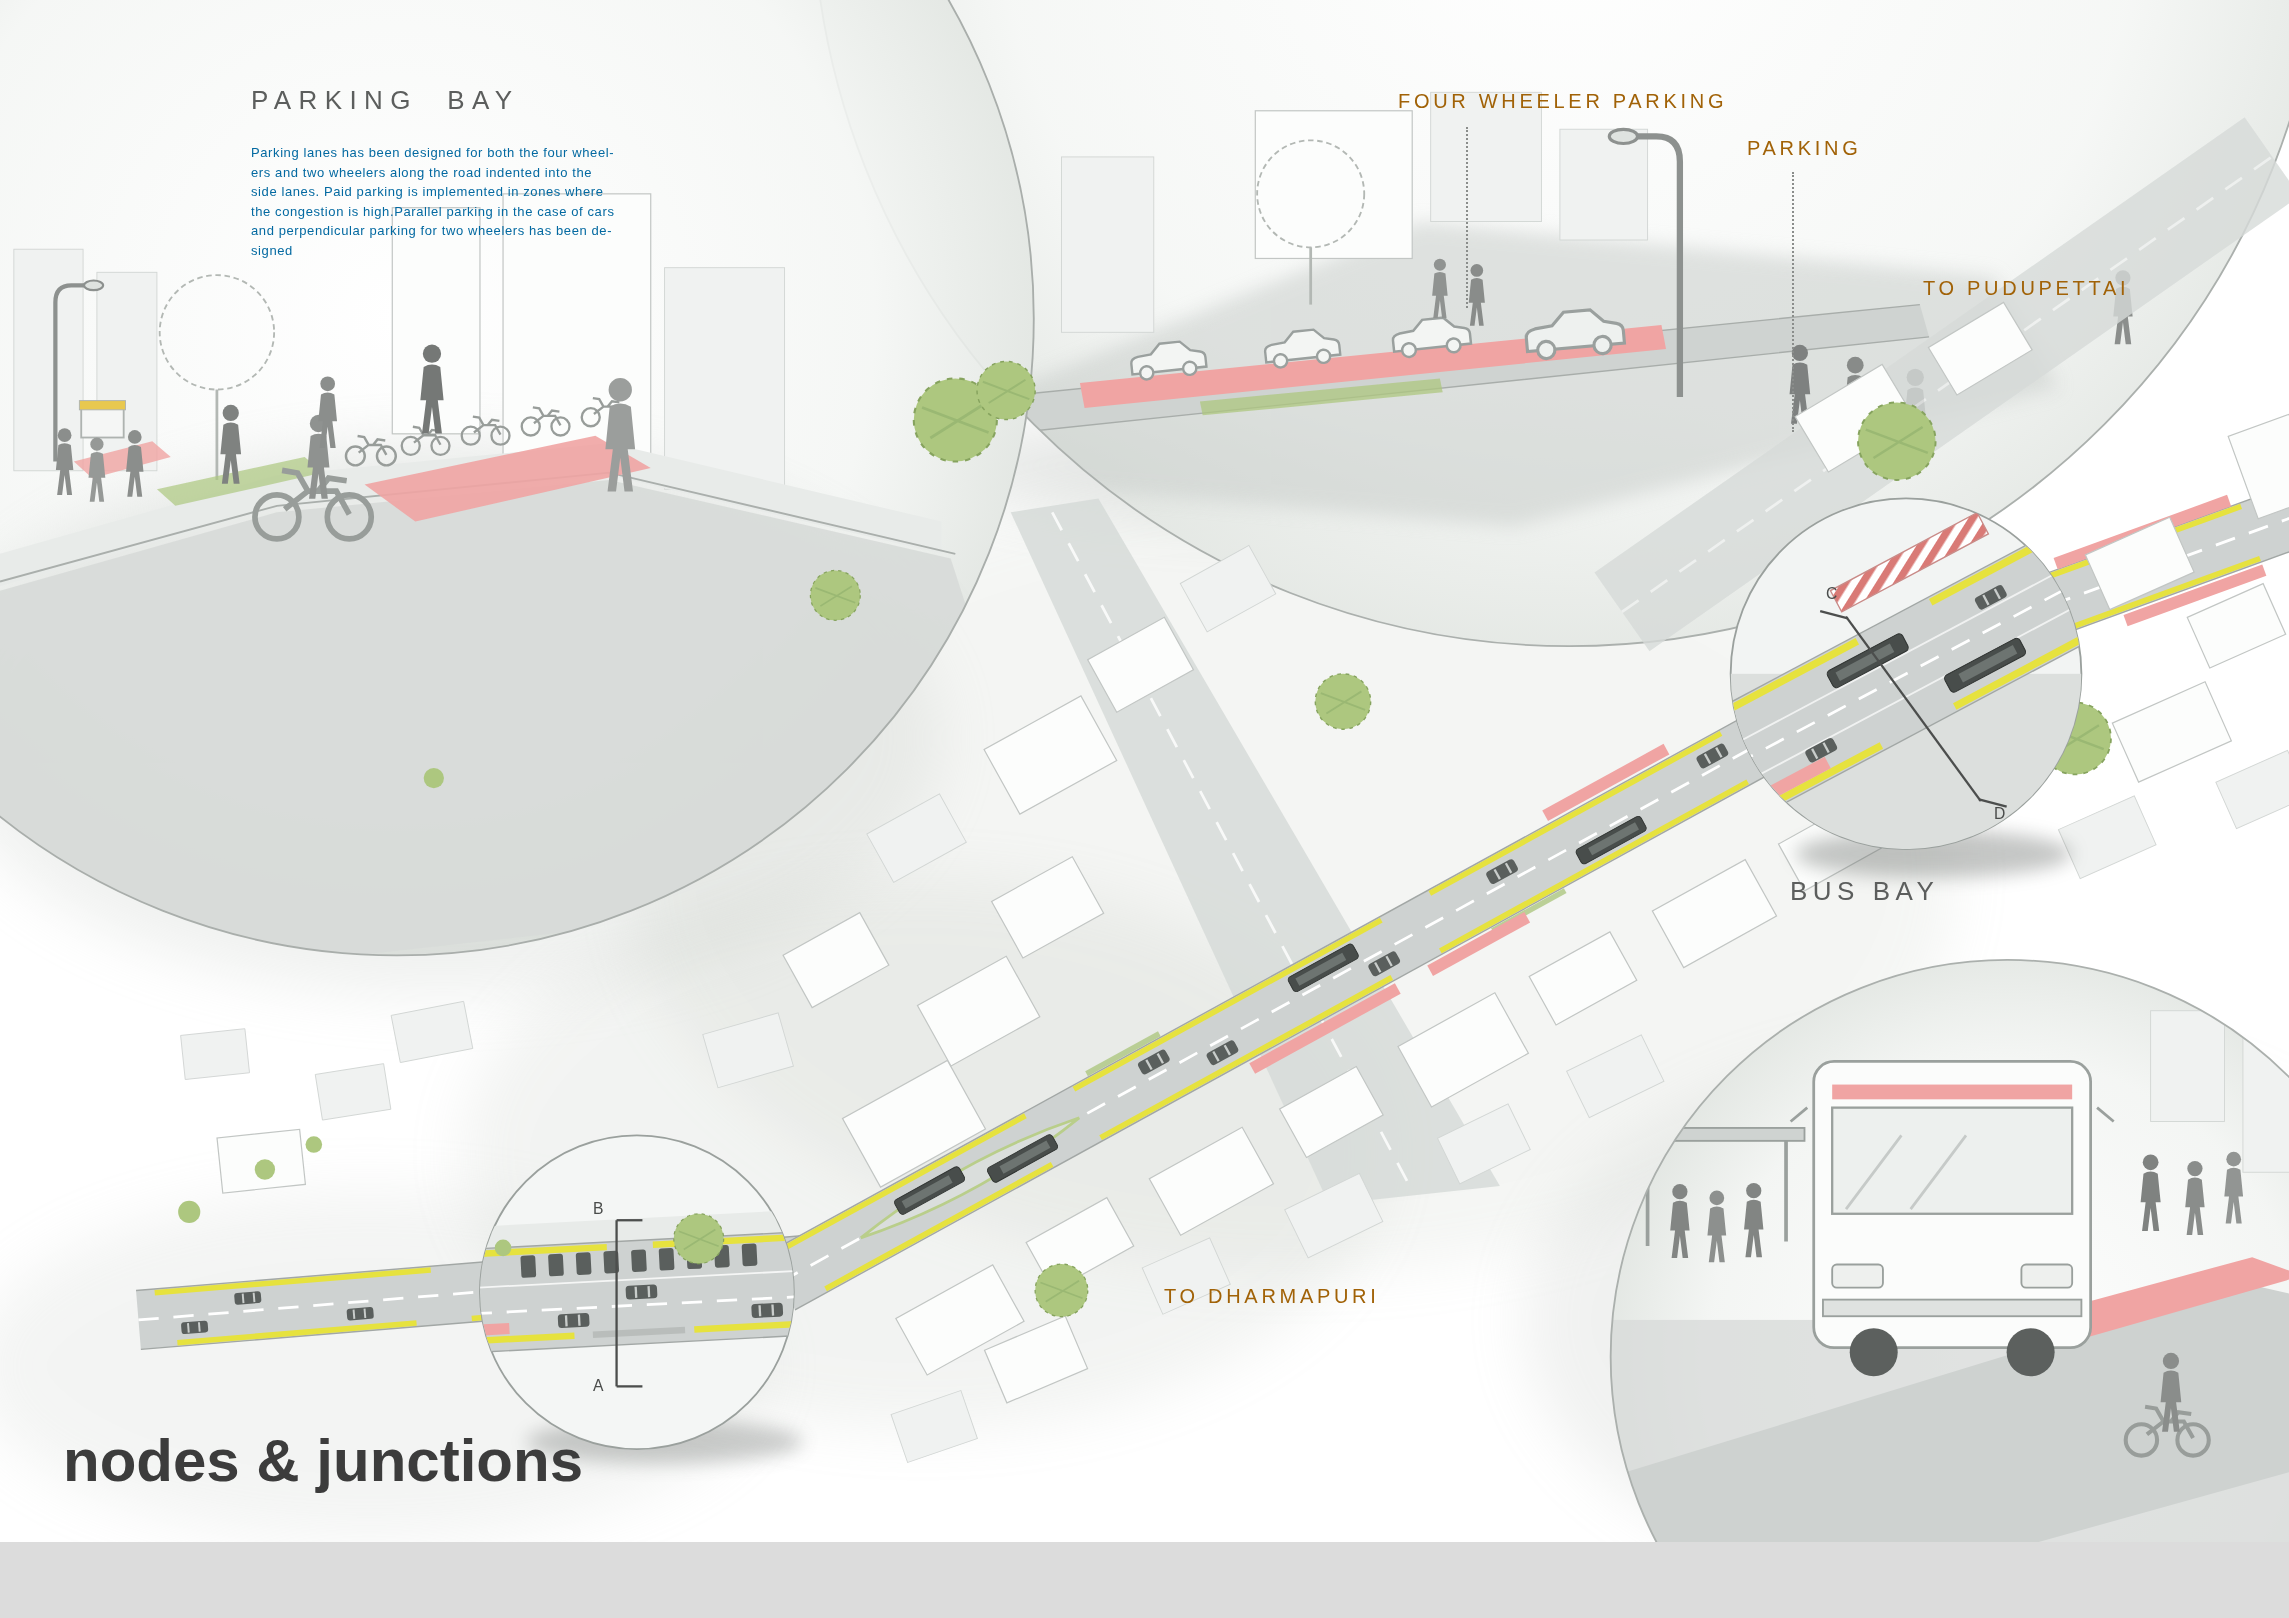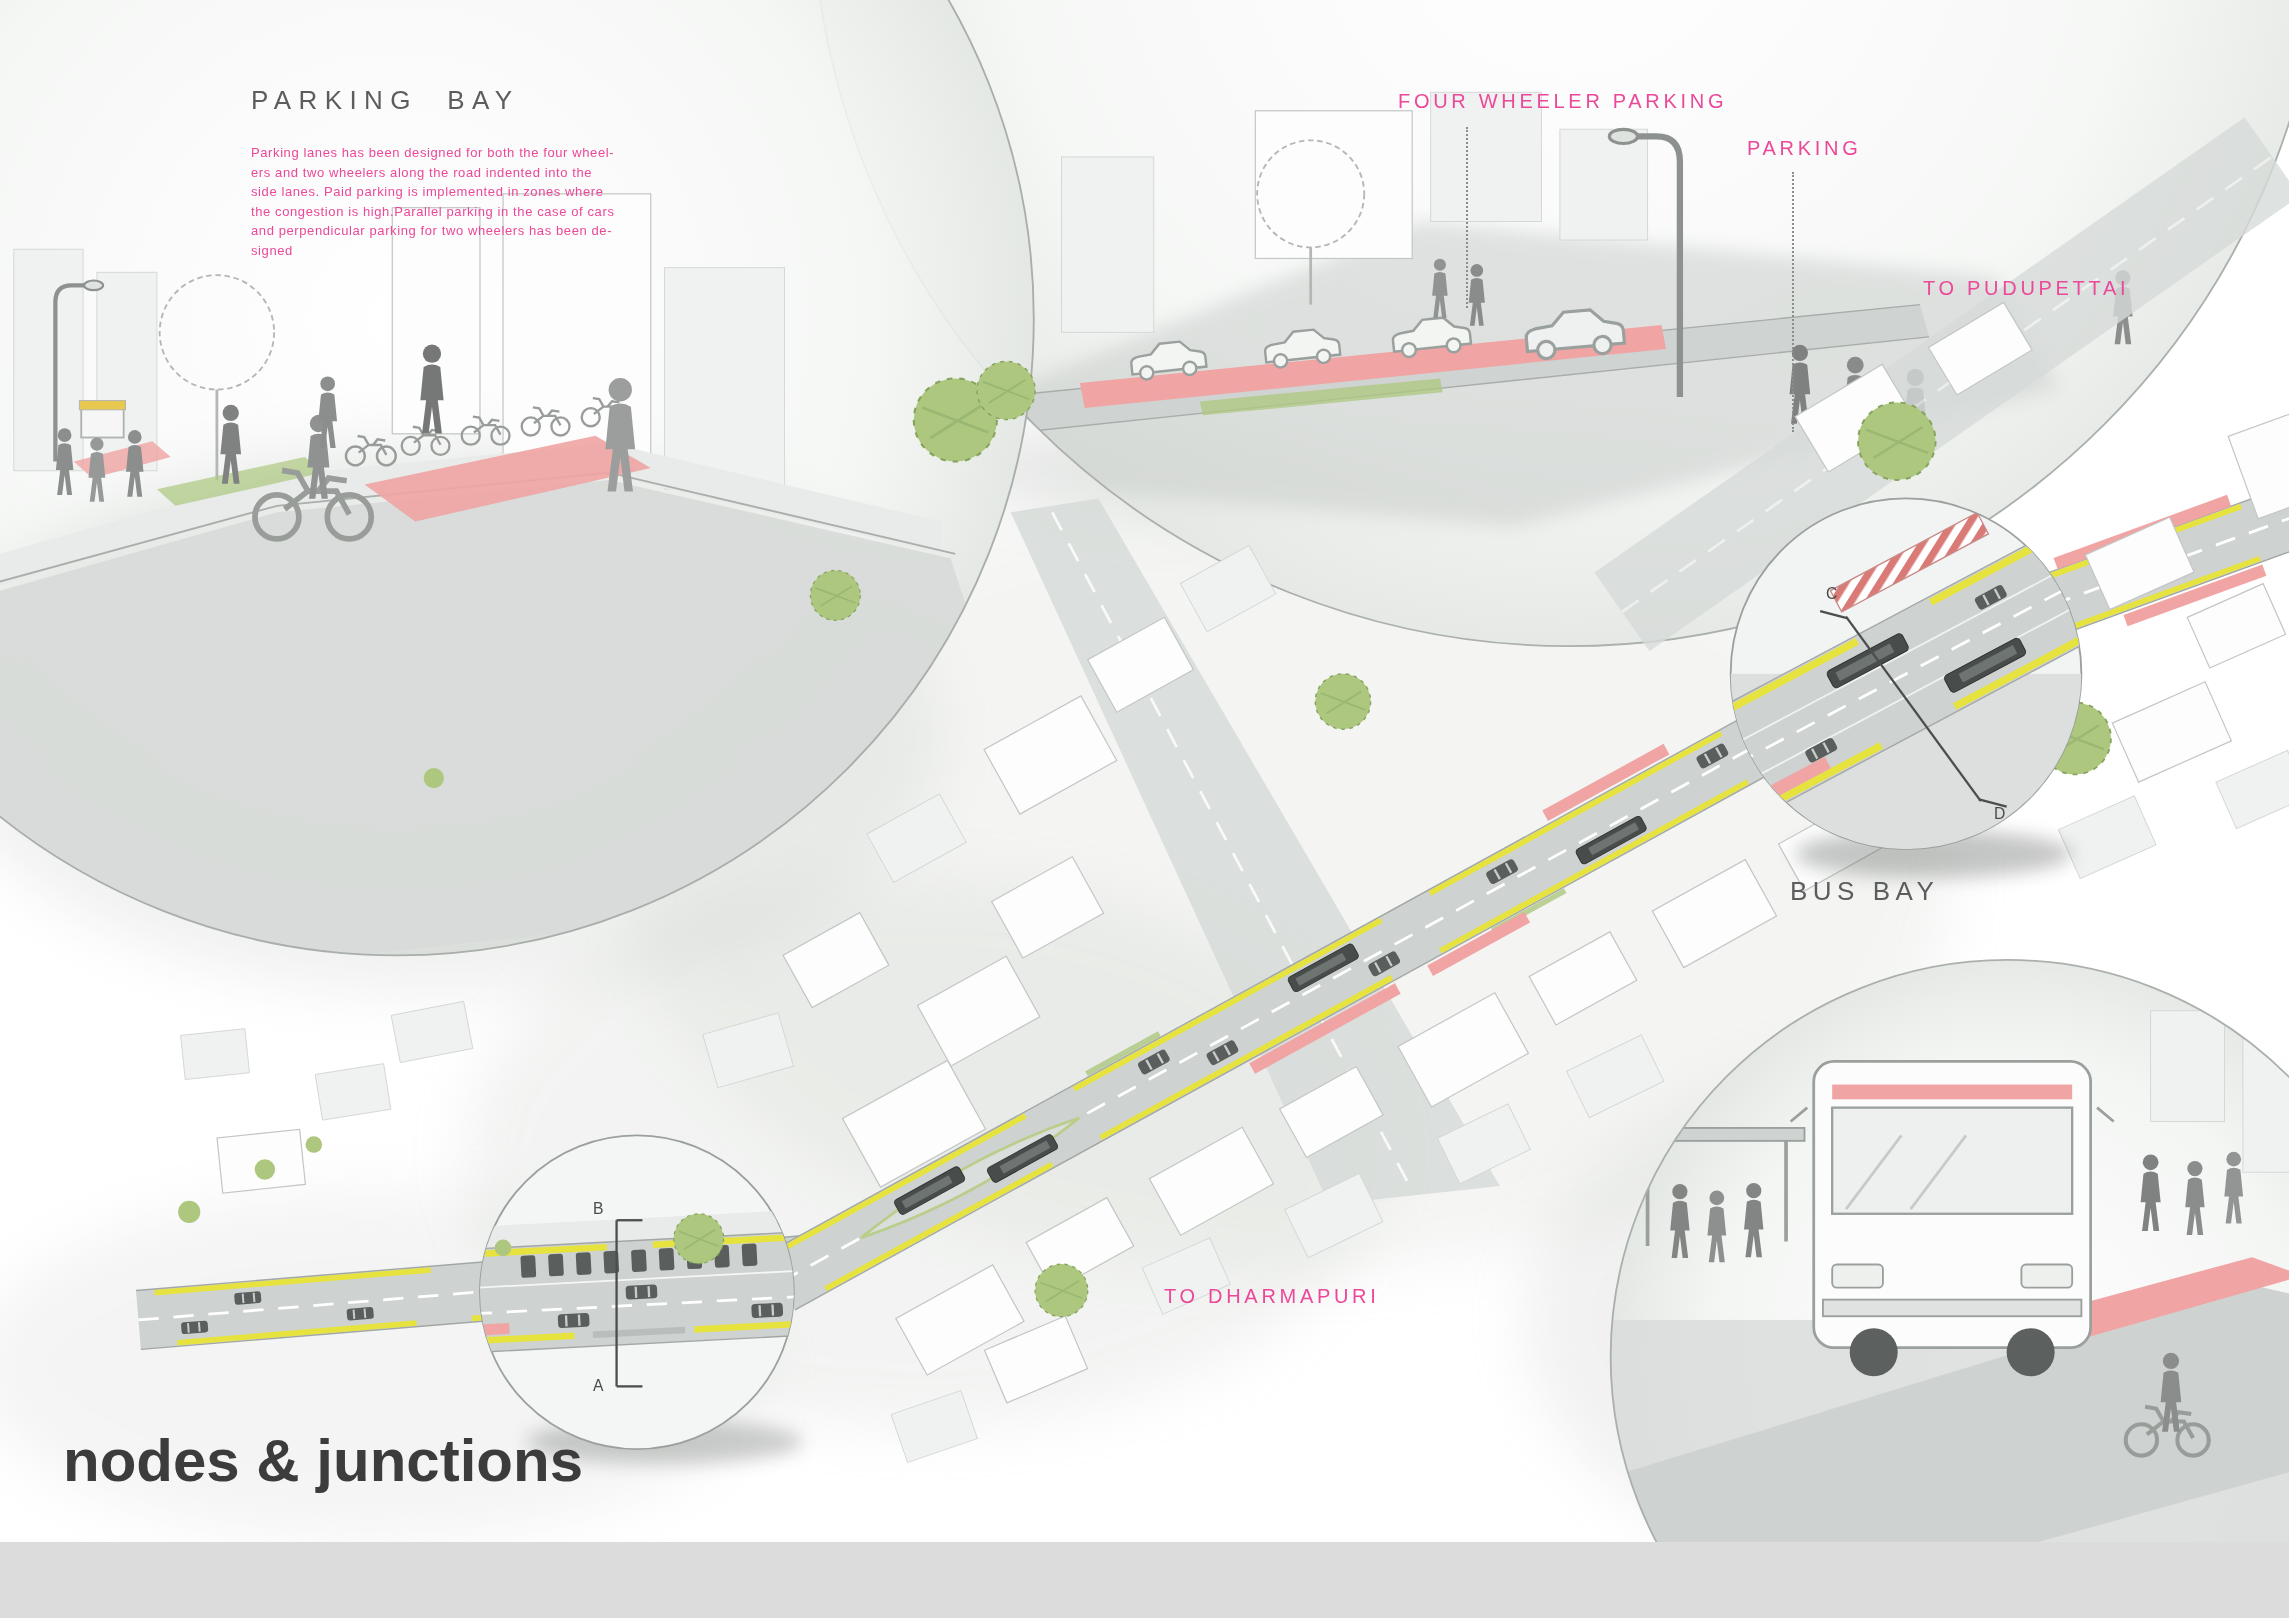--- a/index.html
+++ b/index.html
@@ -1,23 +1,23 @@
 <!DOCTYPE html>
 <html style="--parking-pink: #f0a4a3; --lane-yellow: #e6e23e; --tree-green: #adc77f; --accent-text: #575958; --title-color: #3c3c3c;font-size:14.8px"><head>
 <meta charset="utf-8">
 <style>
   *{margin:0;padding:0;box-sizing:border-box}
   html,body{background:#dcdcdc}
   .board{position:relative;width:2290px;height:1542px;background:#ffffff;overflow:hidden;
          font-family:"Liberation Sans","DejaVu Sans",sans-serif}
   .board > svg{position:absolute;left:0;top:0}
   .h1-label{position:absolute;font-size:26px;letter-spacing:7.4px;color:#5c5e5d;white-space:pre-wrap}
-  .body-text{position:absolute;font-size:13px;letter-spacing:0.6px;line-height:1.5;color:#ec4899;white-space:pre-line}
+  .body-text{position:absolute;font-size:13px;letter-spacing:0.6px;line-height:1.5;color:#0369a1;white-space:pre-line}
   .body-text.lg{font-size:14.3px;letter-spacing:0.7px}
-  .map-label{position:absolute;font-size:20px;letter-spacing:3.7px;color:#ec4899;white-space:pre}
+  .map-label{position:absolute;font-size:20px;letter-spacing:3.7px;color:#a16207;white-space:pre}
   .marker{position:absolute;font-size:15.7px;color:#4a4c4b;letter-spacing:0.9px}
   .poster-title{position:absolute;font-size:60px;font-weight:700;color:var(--title-color,#3c3c3c);letter-spacing:0}
   .leader{position:absolute;width:0;border-left:2.8px dotted #8a8d8b}
   svg .roadBase{fill:#ced2d1}
   svg .roadEdge{stroke:#a2a7a5;stroke-width:1.5}
   svg .dashC{stroke:#ffffff;stroke-width:3;stroke-dasharray:22 16;fill:none}
   svg .c-yellow{fill:var(--lane-yellow,#e6e23e)}
   svg .c-pink{fill:var(--parking-pink,#f0a4a3)}
   svg .c-green{fill:var(--tree-green,#adc77f)}
   svg .sidewalk{fill:#e8ebe9}

